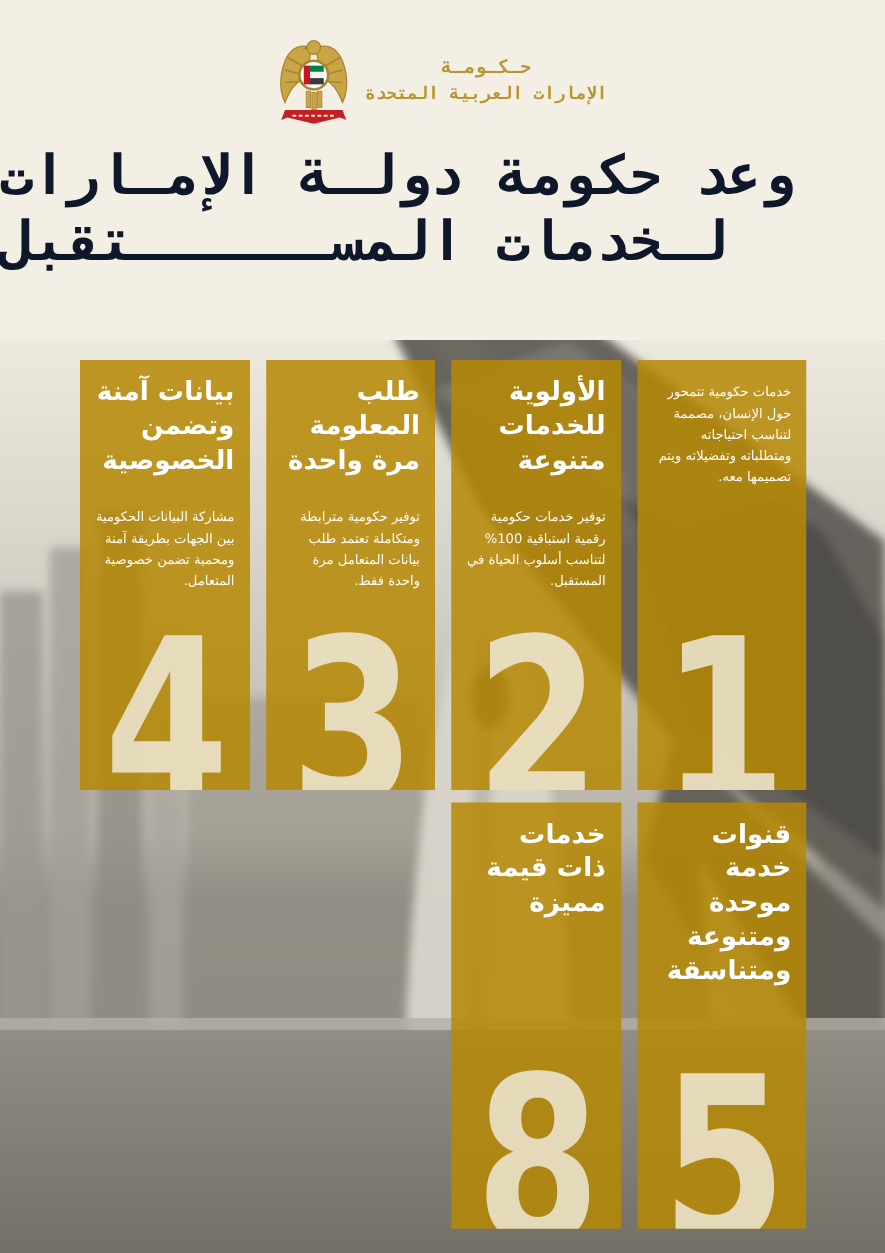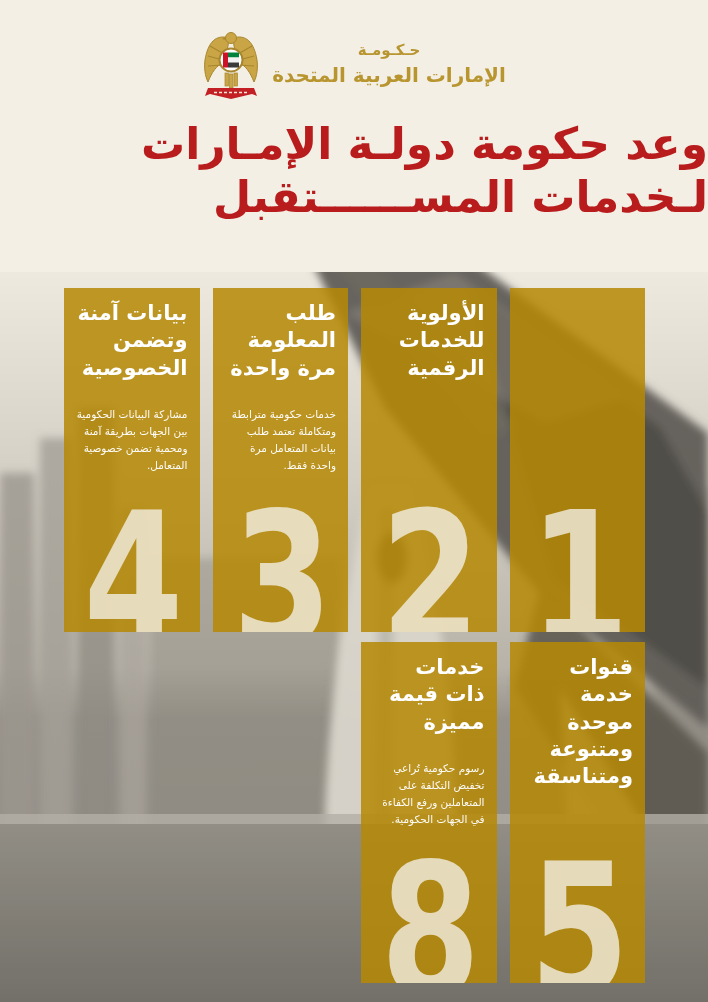--- a/index.html
+++ b/index.html
@@ -2,28 +2,28 @@
 <html lang="ar"><head>
 <meta charset="utf-8">
 <style>
   html,body{margin:0;padding:0;background:#d8d4ca;}
   .poster{
     position:relative;width:708px;height:1002px;margin:0 auto;
     background:#f3efe5;overflow:hidden;
     font-family:"DejaVu Sans",sans-serif;
   }
   
-  .header{position:absolute;top:0;left:0;width:708px;height:272px;background:#f3efe5;z-index:1;}
+  .header{position:absolute;top:0;left:0;width:708px;height:272px;background:#f3efe5;z-index:1;font-family:Liberation Mono, monospace;}
   .logo-row{position:absolute;top:26px;left:0;width:708px;display:flex;justify-content:center;align-items:center;gap:12px;}
   .logo-text{display:flex;flex-direction:column;align-items:center;direction:rtl;color:#b8952f;}
   .logo-line1{font-size:15px;font-weight:bold;letter-spacing:1px;}
-  .logo-line2{font-size:20px;font-weight:bold;margin-top:4px;}
+  .logo-line2{font-size:14px;font-weight:bold;margin-top:4px;}
   .main-title{
-    position:absolute;top:118px;left:0;width:708px;text-align:right;direction:rtl;
-    color:#b91c1c;font-weight:bold;font-size:44px;line-height:1.2;white-space:pre-line;
+    position:absolute;top:118px;left:0;width:708px;text-align:left;direction:rtl;
+    color:#0f172a;font-weight:bold;font-size:44px;line-height:1.2;white-space:pre-line;
   }
   
   .photo{position:absolute;top:258px;left:0;width:708px;height:744px;z-index:0;background:linear-gradient(#efebe1,#d3cfc5 30%,#b7b3a9 55%,#96928a 62%,#8a8780 100%);}
   .photo svg{display:block;}
   
   .grid{
     position:absolute;top:288px;left:64px;width:581px;height:695px;z-index:2;
     display:grid;grid-template-columns:repeat(4,1fr);grid-template-rows:344px 341px;
     column-gap:13px;row-gap:10px;direction:rtl;
   }
@@ -122,51 +122,52 @@
         <span class="logo-line1">حـكـومـة</span>
         <span class="logo-line2">الإمارات العربية المتحدة</span>
       </div>
     </div>
     <div class="main-title"><span>وعد حكومة دولـة الإمـارات</span>
 <span>لـخدمات المســــــتقبل</span></div>
   </div>
 
   <div class="grid">
     <div class="card">
+      <div class="card-desc">خدمات حكومية تتمحور حول الإنسان، مصممة لتناسب احتياجاته ومتطلباته وتفضيلاته ويتم تصميمها معه.</div>
       <div class="card-number">1</div>
     </div>
     <div class="card">
       <div class="card-title">الأولوية
 للخدمات
-الرقمية</div>
+متنوعة</div>
+      <div class="card-desc">توفير خدمات حكومية رقمية استباقية 100% لتناسب أسلوب الحياة في المستقبل.</div>
       <div class="card-number">2</div>
     </div>
     <div class="card">
       <div class="card-title">طلب
 المعلومة
 مرة واحدة</div>
-      <div class="card-desc">خدمات حكومية مترابطة ومتكاملة تعتمد طلب بيانات المتعامل مرة واحدة فقط.</div>
+      <div class="card-desc">توفير حكومية مترابطة ومتكاملة تعتمد طلب بيانات المتعامل مرة واحدة فقط.</div>
       <div class="card-number">3</div>
     </div>
     <div class="card">
       <div class="card-title">بيانات آمنة
 وتضمن
 الخصوصية</div>
       <div class="card-desc">مشاركة البيانات الحكومية بين الجهات بطريقة آمنة ومحمية تضمن خصوصية المتعامل.</div>
       <div class="card-number">4</div>
     </div>
     <div class="card">
       <div class="card-title">قنوات خدمة
 موحدة
 ومتنوعة
 ومتناسقة</div>
       <div class="card-number">5</div>
     </div>
     <div class="card">
       <div class="card-title">خدمات
 ذات قيمة
 مميزة</div>
-      <div class="card-desc">رسوم حكومية تُراعي تخفيض التكلفة على المتعاملين ورفع الكفاءة في الجهات الحكومية.</div>
       <div class="card-number">8</div>
     </div>
   </div>
 
 </div>
 
 </body></html>

